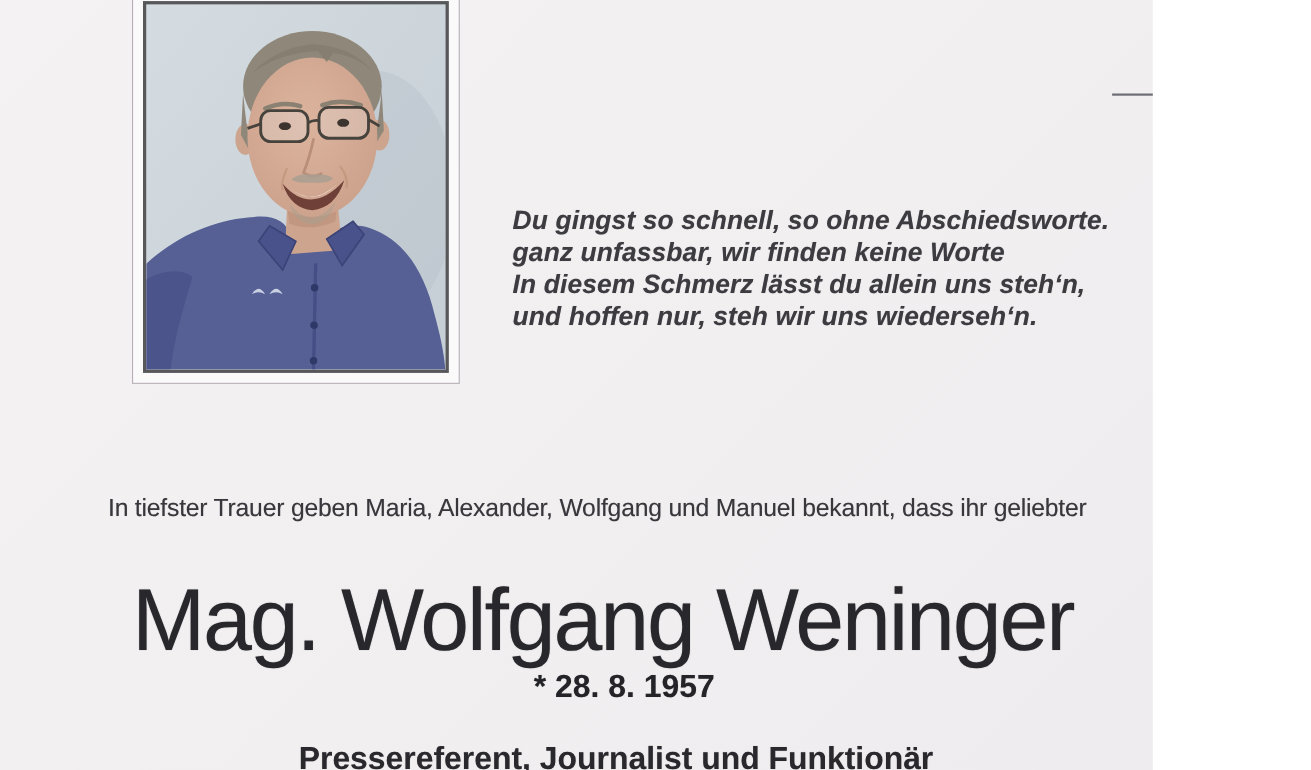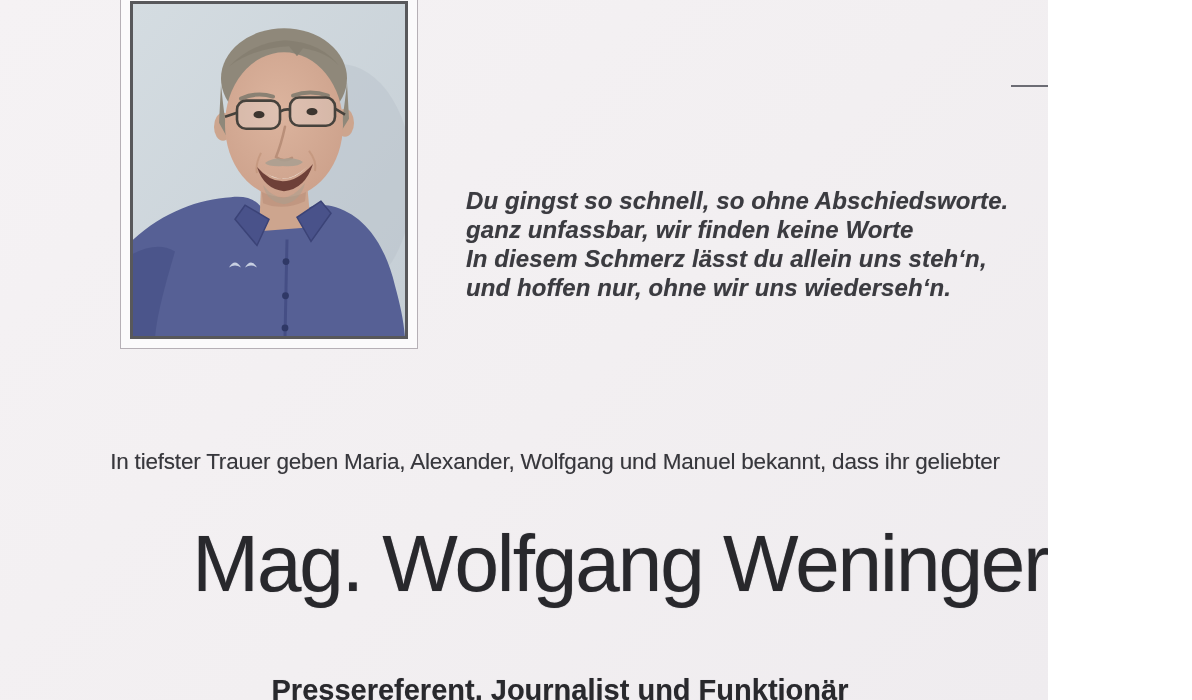--- a/index.html
+++ b/index.html
@@ -67,41 +67,41 @@
     font-weight: 700;
     letter-spacing: 0.1px;
     color: #3b3b40;
     text-shadow: 0 0 0.7px rgba(59,59,64,.45);
     white-space: nowrap;
   }
 
   
   .announcement {
     position: absolute;
-    left: 16px; top: 449px;
+    left: 4px; top: 449px;
     width: 100%;
     box-sizing: border-box;
     padding-left: 30px;
     text-align: center;
     font-size: 22.5px;
     letter-spacing: -0.2px;
     color: #37373c;
     text-shadow: 0 0 0.7px rgba(55,55,60,.4);
     white-space: nowrap;
   }
 
   
   .name {
     position: absolute;
     left: 0; top: 524px;
     width: 100%;
     margin: 0;
     box-sizing: border-box;
-    padding-left: 64px;
-    text-align: right;
+    padding-left: 120px;
+    text-align: left;
     font-size: 80px;
     line-height: 80px;
     font-weight: 400;
     letter-spacing: -2px;
     color: #28282c;
     text-shadow: 0 0 1px rgba(45,45,50,.45);
     white-space: nowrap;
   }
 
   
@@ -209,25 +209,26 @@
 
   <div class="cross">
     <div class="cross-v"></div>
     <div class="cross-h"></div>
   </div>
 
   <div class="verse">
     <div>Du gingst so schnell, so ohne Abschiedsworte.</div>
     <div>ganz unfassbar, wir finden keine Worte</div>
     <div>In diesem Schmerz lässt du allein uns steh‘n,</div>
-    <div>und hoffen nur, ohne wir uns wiederseh‘n.</div>
+    <div>und hoffen nur, steh wir uns wiederseh‘n.</div>
   </div>
 
   <div class="announcement">In tiefster Trauer geben Maria, Alexander, Wolfgang und Manuel bekannt, dass ihr geliebter</div>
 
   <h1 class="name">Mag. Wolfgang Weninger</h1>
 
   <div class="dates">
+    <span>* 28. 8. 1957</span>
   </div>
 
   <div class="occupation">Pressereferent, Journalist und Funktionär</div>
 
 </div>
 
 </body></html>

